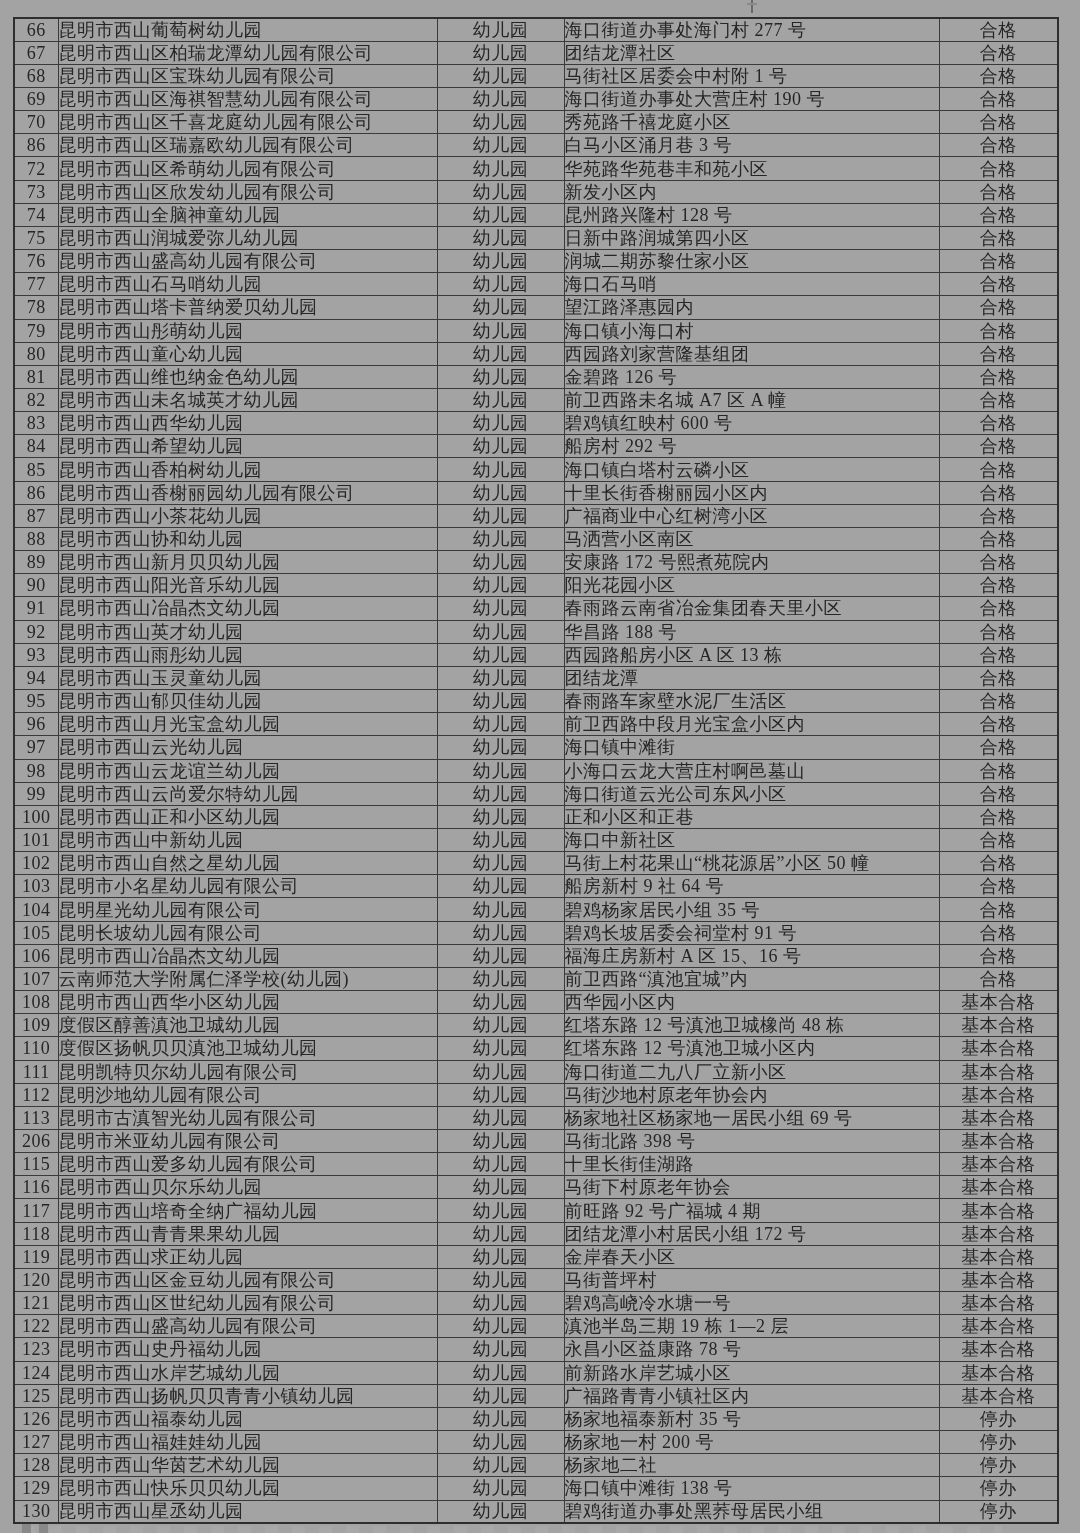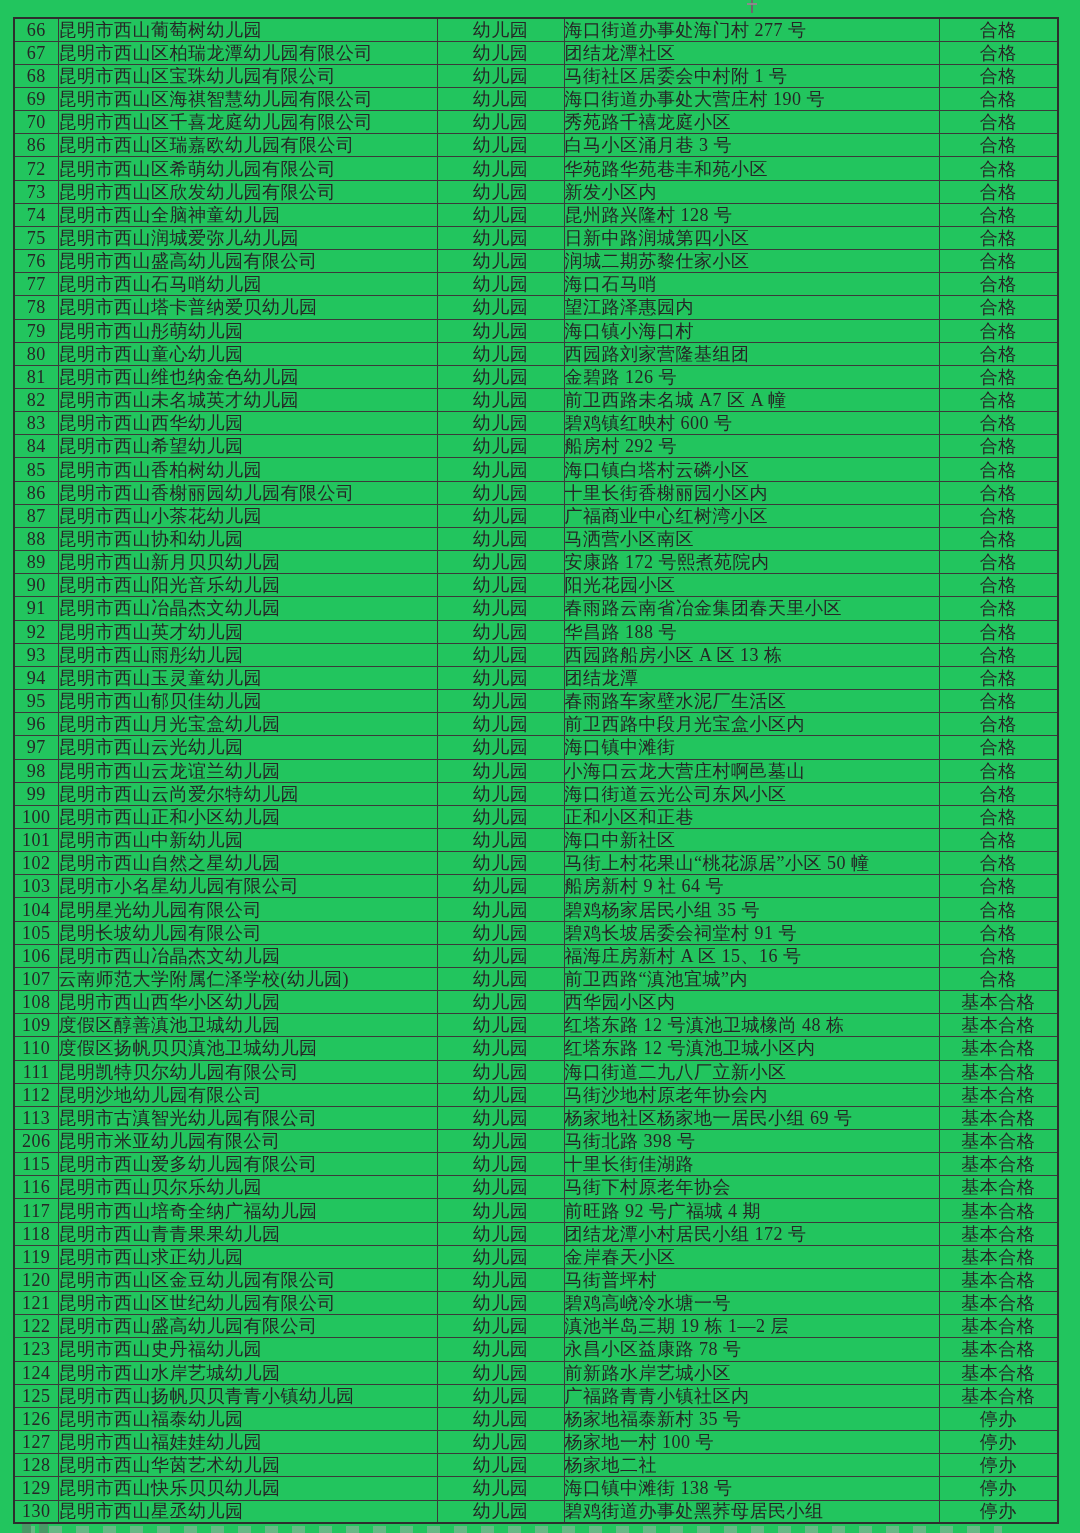--- a/index.html
+++ b/index.html
@@ -2,21 +2,21 @@
 <html><head>
 <meta charset="utf-8">
 <style>
   html,body{margin:0;padding:0;}
   body{
     width:1080px;height:1533px;position:relative;
     background:#ffffff;overflow:hidden;
     font-family:"Liberation Serif","DejaVu Serif",serif;
     color:#222;
   }
-  .page{position:absolute;inset:0;background:#22c55e;}
+  .page{position:absolute;inset:0;background:#a3a3a3;}
 
   table.doc{
     position:absolute;left:13px;top:17px;
     width:1044px;height:1506px;
     border-collapse:collapse;table-layout:fixed;
     border:2px solid #2e2e2e;
   }
   table.doc tr{height:23.16px;}
   table.doc td{
     border:1px solid #3a3a3a;
@@ -550,21 +550,21 @@
           <td class="c-name">昆明市西山福泰幼儿园</td>
           <td class="c-type">幼儿园</td>
           <td class="c-addr">杨家地福泰新村 35 号</td>
           <td class="c-status">停办</td>
         </tr>
 
         <tr>
           <td class="c-num">127</td>
           <td class="c-name">昆明市西山福娃娃幼儿园</td>
           <td class="c-type">幼儿园</td>
-          <td class="c-addr">杨家地一村 100 号</td>
+          <td class="c-addr">杨家地一村 200 号</td>
           <td class="c-status">停办</td>
         </tr>
 
         <tr>
           <td class="c-num">128</td>
           <td class="c-name">昆明市西山华茵艺术幼儿园</td>
           <td class="c-type">幼儿园</td>
           <td class="c-addr">杨家地二社</td>
           <td class="c-status">停办</td>
         </tr>

